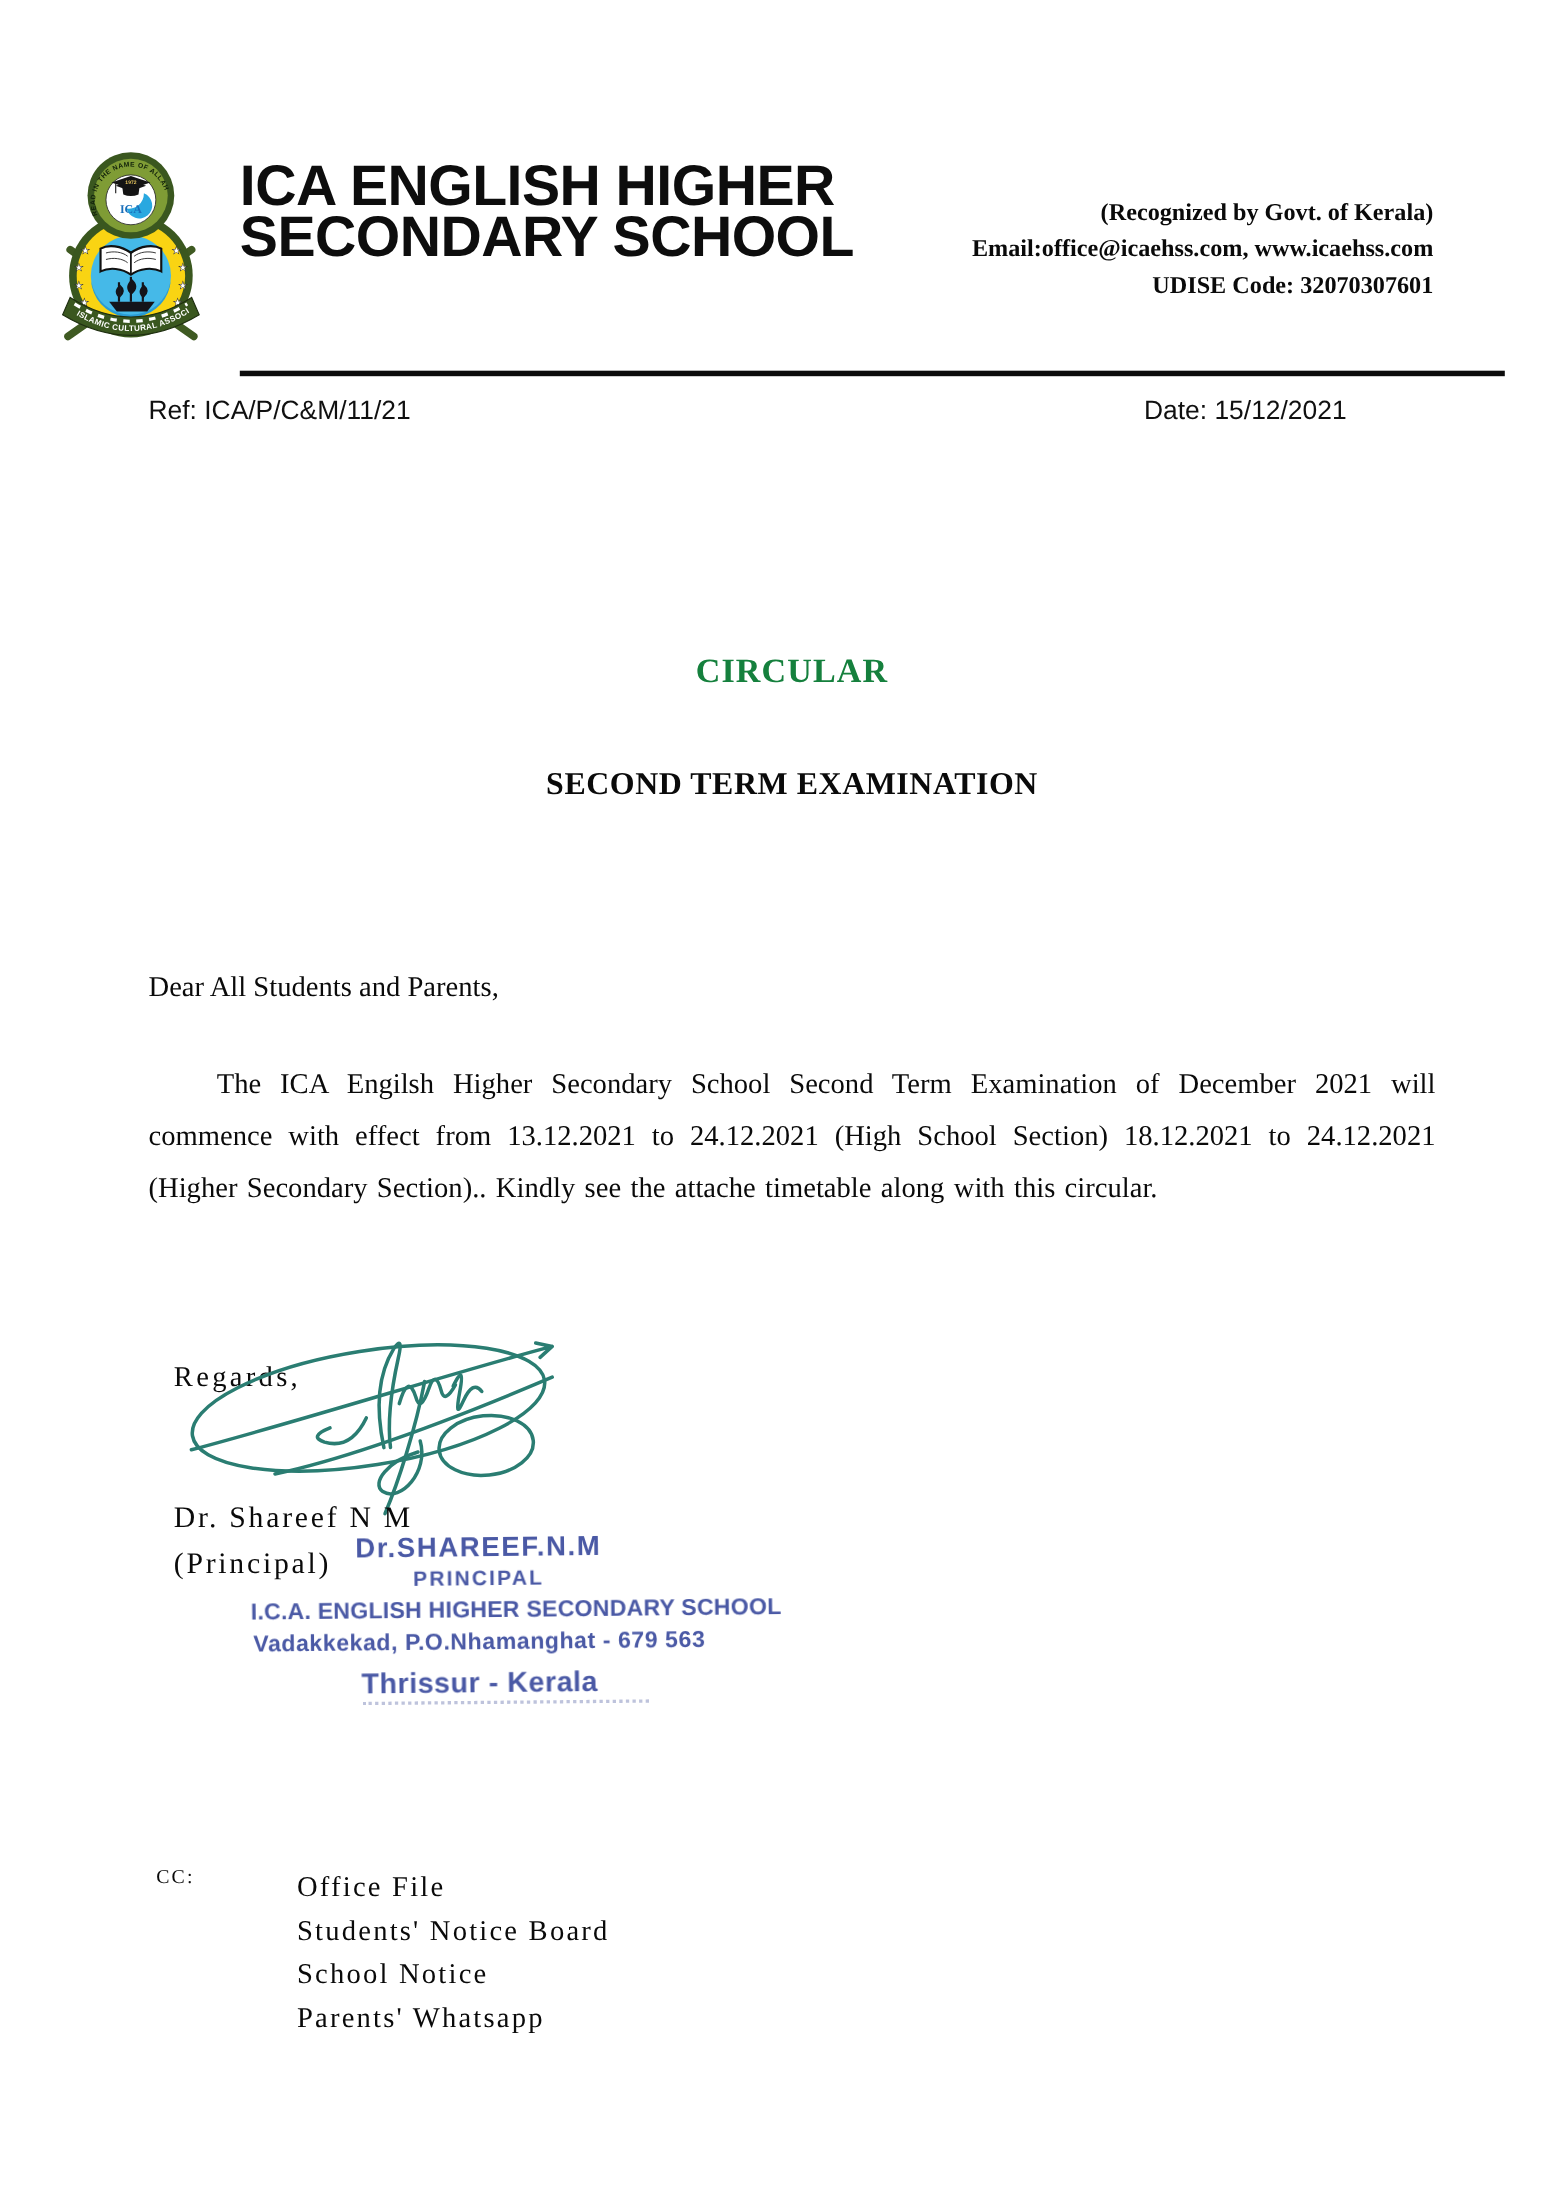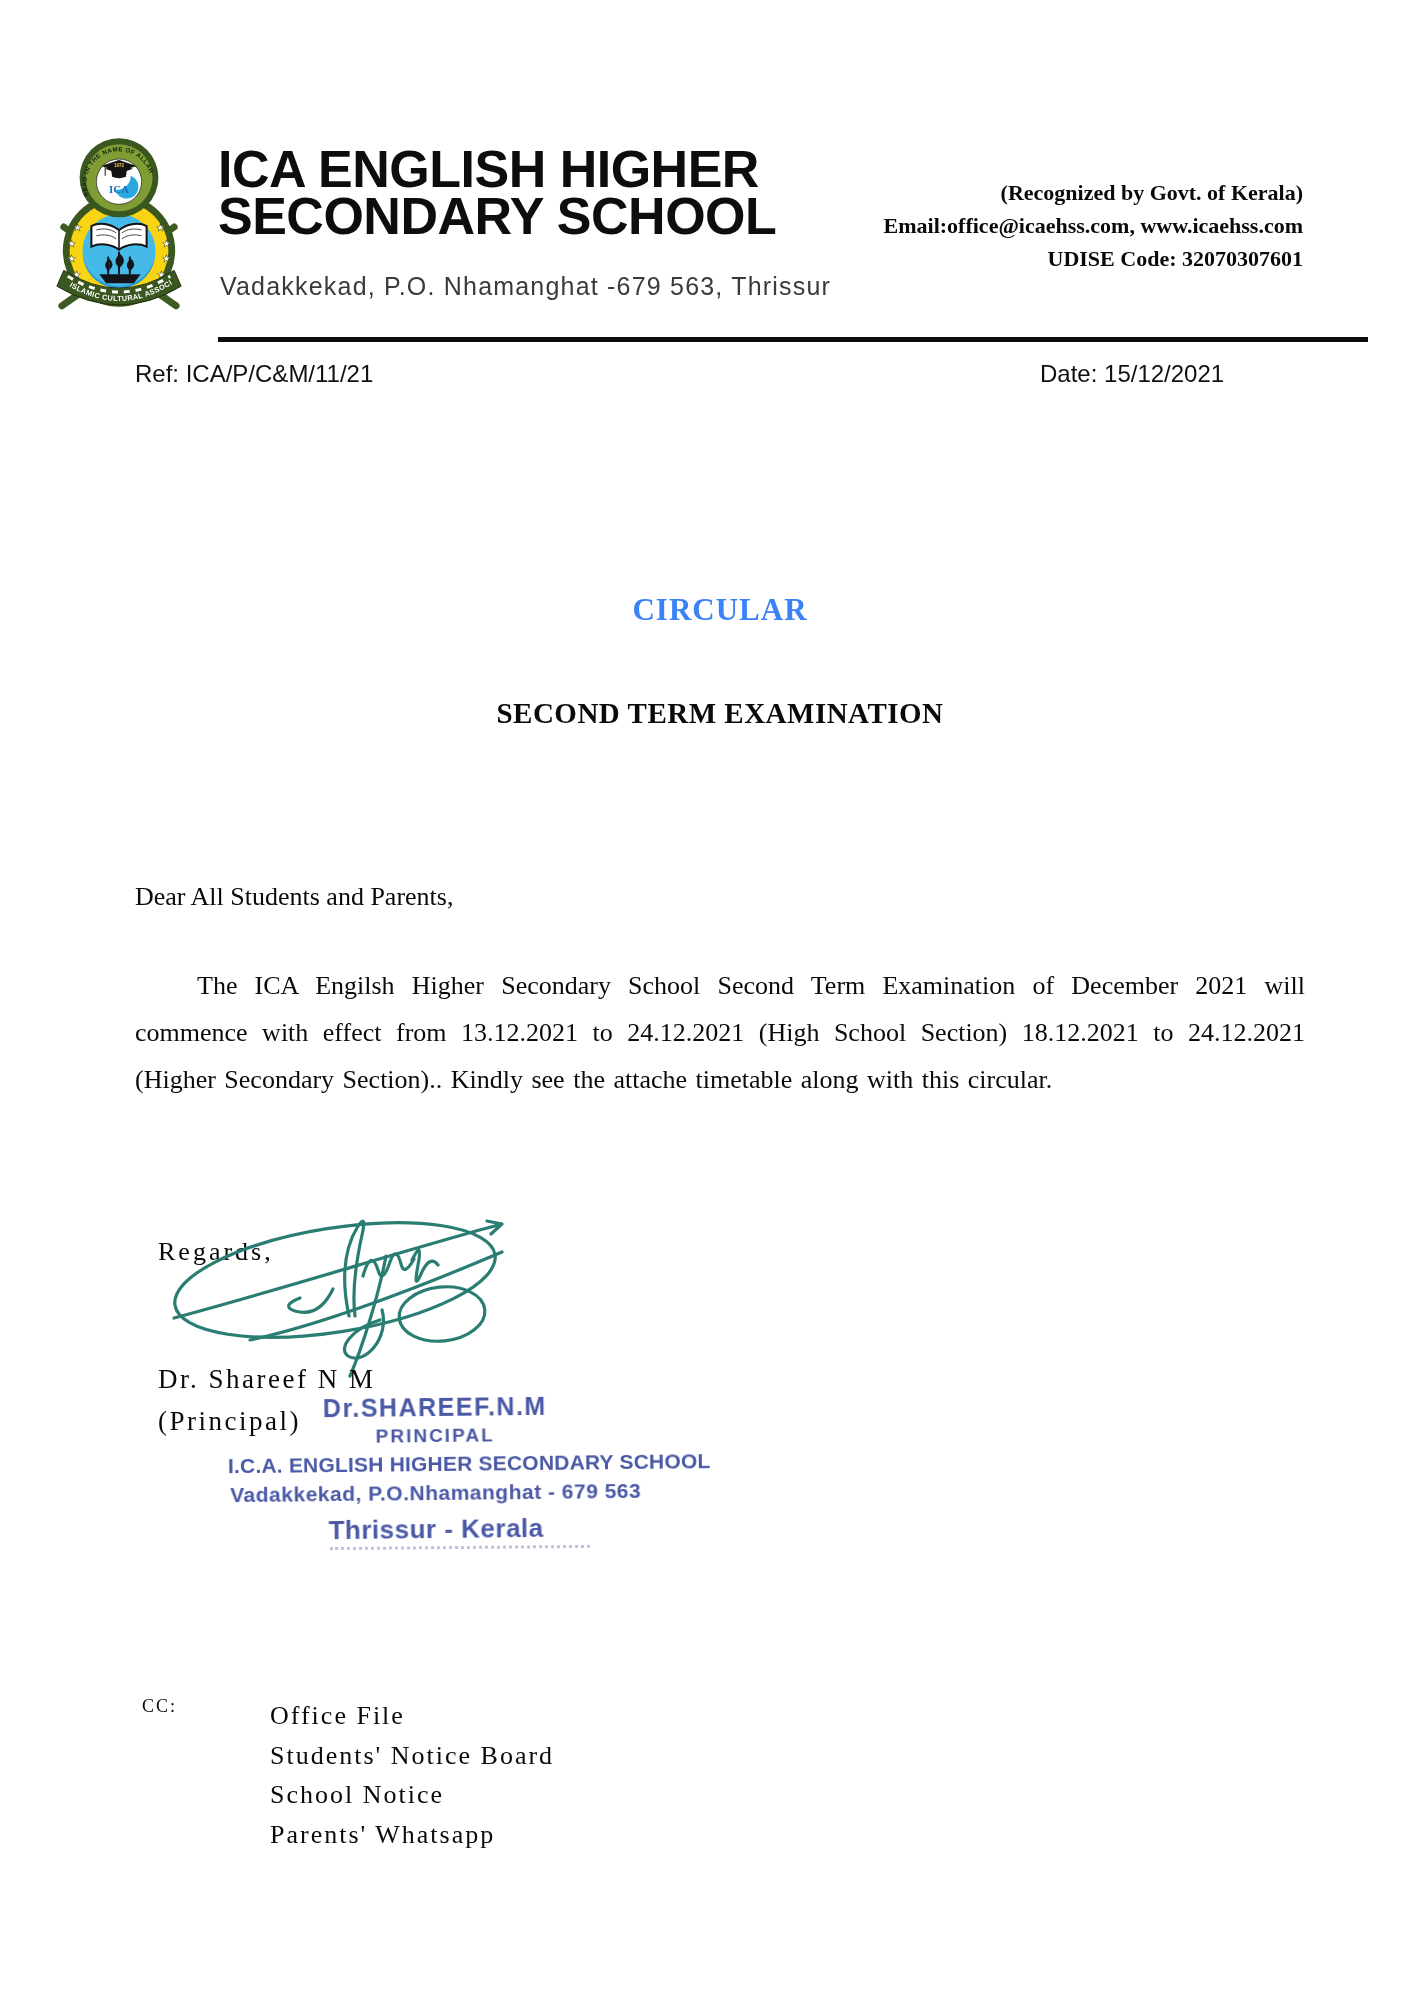--- a/index.html
+++ b/index.html
@@ -33,21 +33,21 @@
   .ref-line, .date-line{
     position:absolute;top:360px;
     font-family:"Liberation Sans", sans-serif;
     font-weight:normal;font-size:24px;color:#101010;white-space:nowrap;
   }
   .ref-line{left:135px;}
   .date-line{left:1040px;}
   
   .title-main{
     position:absolute;left:135px;top:592px;width:1170px;text-align:center;
-    font-weight:bold;font-size:31px;letter-spacing:1px;color:#3b82f6;
+    font-weight:bold;font-size:31px;letter-spacing:1px;color:#15803d;
   }
   .title-subject{
     position:absolute;left:135px;top:697px;width:1170px;text-align:center;
     font-weight:bold;font-size:29px;letter-spacing:0.5px;color:#0a0a0a;
   }
   
   .salutation{
     position:absolute;left:135px;top:882px;
     font-size:26px;color:#0a0a0a;
   }
@@ -174,21 +174,20 @@
       <text font-family="Liberation Sans, sans-serif" font-size="6.2" font-weight="bold" fill="#10200a" letter-spacing="0.5">
         <textPath href="#topArc" startOffset="2">READ IN THE NAME OF ALLAH</textPath>
       </text>
     </g>
   </svg>
 
   <div class="school-name">
     <div>ICA ENGLISH HIGHER</div>
     <div>SECONDARY SCHOOL</div>
   </div>
-  <div class="school-address">Vadakkekad, P.O. Nhamanghat -679 563, Thrissur</div>
 
   <div class="contact">
     <div>(Recognized by Govt. of Kerala)</div>
     <div>Email:office@icaehss.com, www.icaehss.com</div>
     <div>UDISE Code: 32070307601</div>
   </div>
 
   <div class="divider"></div>
 
   <div class="ref-line">Ref: ICA/P/C&amp;M/11/21</div>

